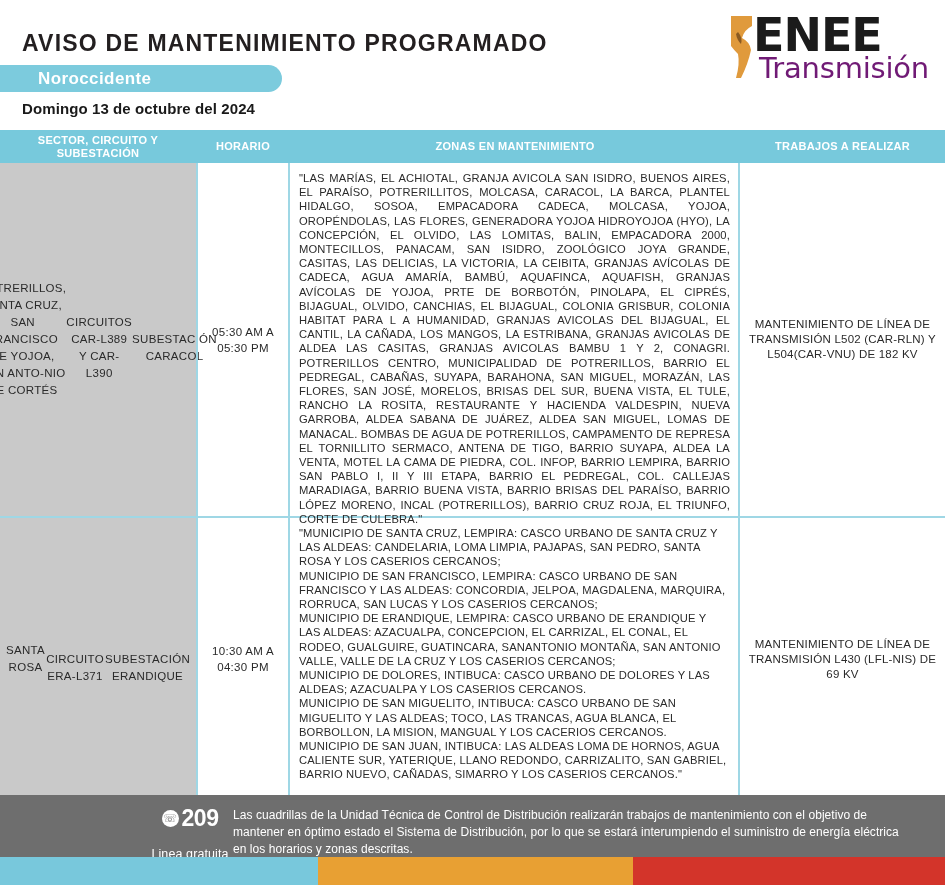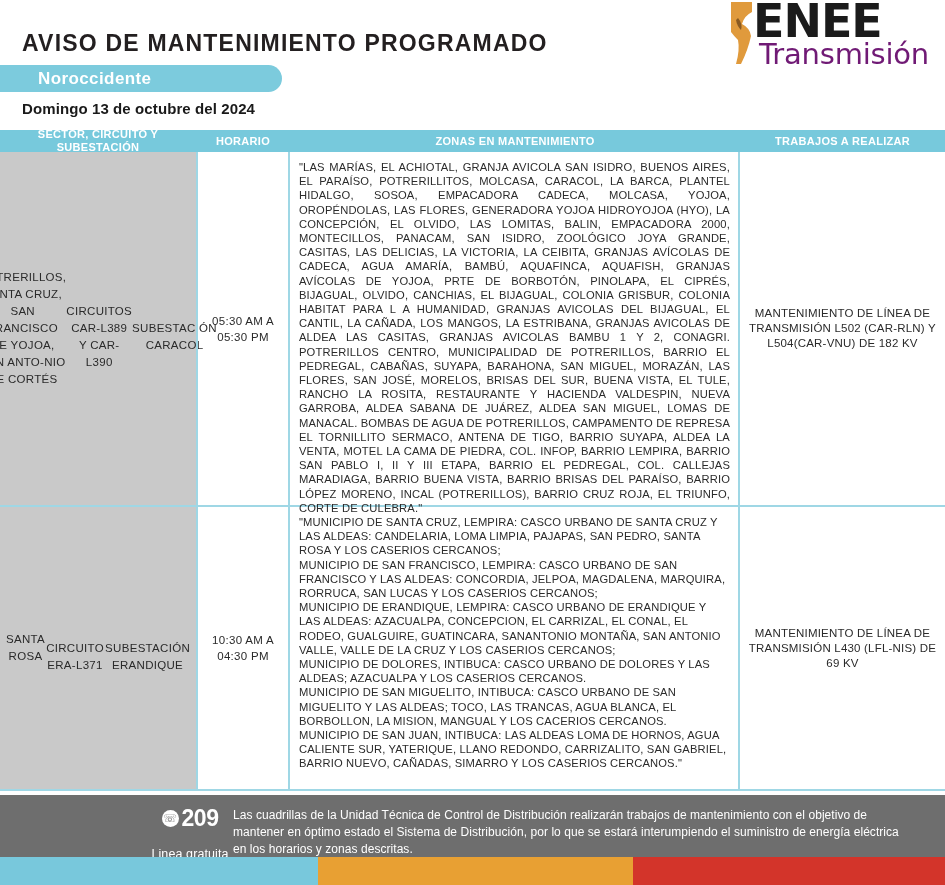--- a/index.html
+++ b/index.html
@@ -57,21 +57,21 @@
     font-size: 15px;
     font-weight: bold;
     color: #1a1a1a;
     letter-spacing: 0.1px;
   }
 
   
   .logo {
     position: absolute;
     right: 25px;
-    top: 0;
+    top: 14px;
     width: 200px;
     height: 72px;
   }
   .logo-flame {
     position: absolute;
     left: 8px;
     top: 2px;
     width: 26px;
     height: 62px;
   }
@@ -98,21 +98,21 @@
   
   .table-wrap {
     position: absolute;
     left: 0;
     top: 130px;
     width: 945px;
   }
   .thead {
     display: flex;
     background: #77c9dc;
-    height: 22px;
+    height: 33px;
     align-items: center;
   }
   .thead .th {
     color: #ffffff;
     font-size: 11px;
     font-weight: bold;
     text-align: center;
     letter-spacing: 0.3px;
     line-height: 13px;
     font-family: "Liberation Sans", sans-serif;

